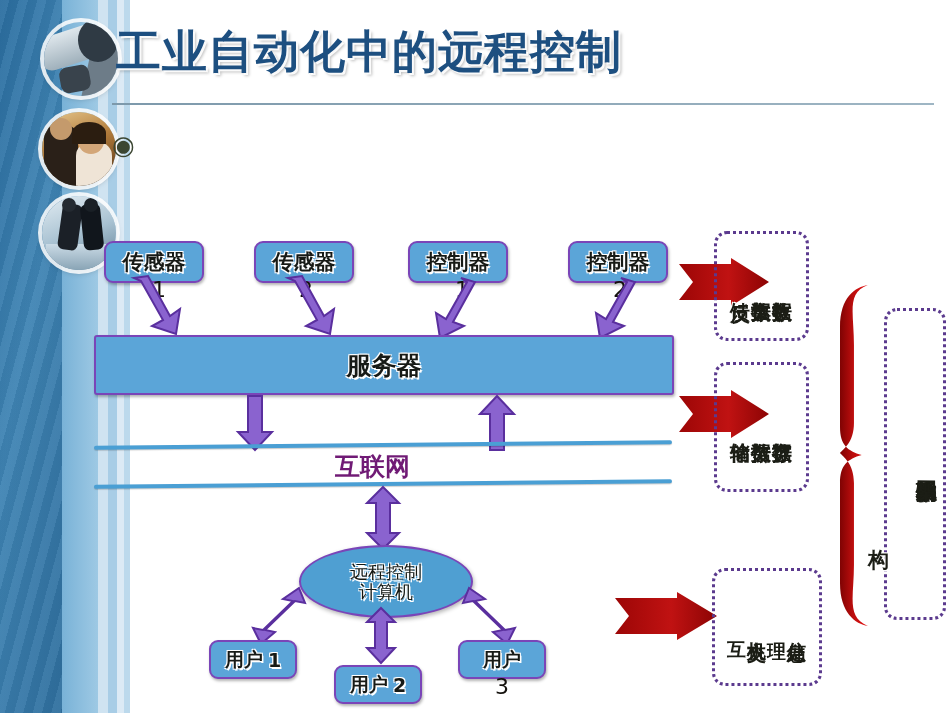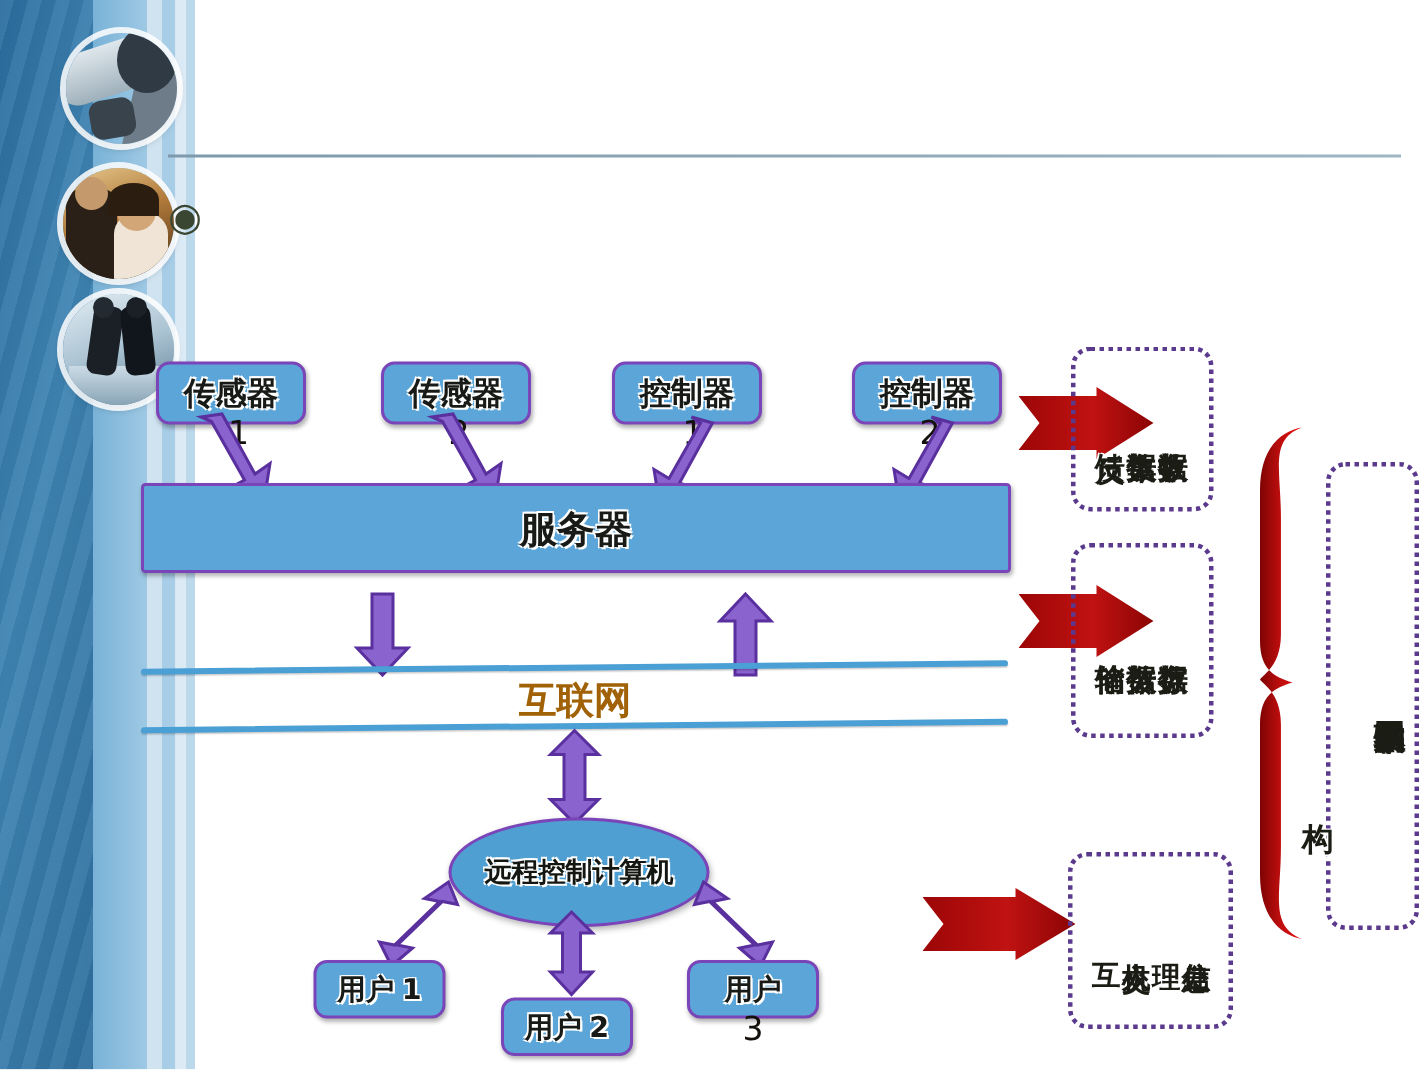--- a/index.html
+++ b/index.html
@@ -73,28 +73,28 @@
      box-shadow:1px 2px 3px rgba(0,0,0,.3);}
   .num{position:absolute;font-size:22px;color:#14110d;font-weight:500;}
 
   
   .parrow{position:absolute;}
   .parrow svg{display:block;overflow:visible;}
 
   
   .netline{position:absolute;height:4px;background:#4a9fd4;border-radius:2px;
      box-shadow:0 1px 1px rgba(0,0,0,.2);}
-  #net-label{position:absolute;left:346px;top:450px;font-size:25px;font-weight:bold;color:#a16207;
+  #net-label{position:absolute;left:335px;top:450px;font-size:25px;font-weight:bold;color:#701a75;
      text-shadow:1.5px 1.5px 0 #fff,-1px -1px 0 #fff,1px -1px 0 #fff,-1px 1px 0 #fff;}
 
   
   #rc-ellipse{position:absolute;left:299px;top:545px;width:170px;height:69px;
      background:#4f9fd2;border:2.5px solid #7a45b8;border-radius:50%;
-     display:flex;align-items:center;justify-content:center;
-     color:#141711;font-weight:bold;font-size:18px;line-height:1.08;
+     display:flex;flex-direction:column;align-items:center;justify-content:center;
+     color:#141711;font-weight:normal;font-size:18px;line-height:1.08;
      text-shadow:1.5px 1.5px 0 #fff,-1px -1px 0 #fff,1px -1px 0 #fff,-1px 1px 0 #fff;
      box-shadow:1px 2px 4px rgba(0,0,0,.3);}
 
   
   .vbox{position:absolute;border:3px dotted #5b3a8e;border-radius:13px;
      display:flex;flex-direction:row-reverse;justify-content:center;align-items:center;gap:1px;
      padding:6px 4px;box-sizing:border-box;}
   .vcol{writing-mode:vertical-rl;text-orientation:upright;
      font-size:20px;font-weight:bold;color:#1b1d15;letter-spacing:0px;line-height:1;
      text-shadow:1.5px 1.5px 0 #fff,-1px -1px 0 #fff,1px -1px 0 #fff,-1px 1px 0 #fff;}
@@ -131,20 +131,21 @@
       <div class="q-e"></div>
   </div>
   <div class="photo" id="photo-3">
     <div class="r-e"></div>
       <div class="r-a"></div>
       <div class="r-b"></div>
       <div class="r-c"></div>
       <div class="r-d"></div>
   </div>
 
+  <div id="title">工业自动化中的远程控制</div>
   <div id="title-rule"></div>
   <div id="subtitle-row">
     <span id="bullet">◉</span>
   </div>
 
   <div class="node" style="left:104px;top:241px;width:96px;height:38px;font-size:21px;">
     <span>传感器</span>
   </div>
   <div class="num" style="left:152px;top:277px;">1</div>
 
@@ -177,21 +178,21 @@
     <svg width="80" height="64" viewBox="0 0 80 64">
       <polygon points="48,2 62,6 40,46 51,50 27,62 23,37 33,43 54,6" fill="#8a63cf" stroke="#5a2f9e" stroke-width="2"></polygon>
     </svg>
   </div>
   <div class="parrow" style="left:573px;top:276px;">
     <svg width="80" height="64" viewBox="0 0 80 64">
       <polygon points="48,2 62,6 40,46 51,50 27,62 23,37 33,43 54,6" fill="#8a63cf" stroke="#5a2f9e" stroke-width="2"></polygon>
     </svg>
   </div>
 
-  <div class="node" style="left:94px;top:322px;width:576px;height:56px;font-size:25px;border-radius:3px;">
+  <div class="node" style="left:94px;top:335px;width:576px;height:56px;font-size:25px;border-radius:3px;">
     <span>服务器</span>
   </div>
 
   <div class="parrow" style="left:236px;top:396px;">
     <svg width="40" height="56" viewBox="0 0 40 56">
       <polygon points="12,0 26,0 26,36 36,36 19,54 2,36 12,36" fill="#8a63cf" stroke="#5a2f9e" stroke-width="2"></polygon>
     </svg>
   </div>
   <div class="parrow" style="left:478px;top:396px;">
     <svg width="40" height="56" viewBox="0 0 40 56">

